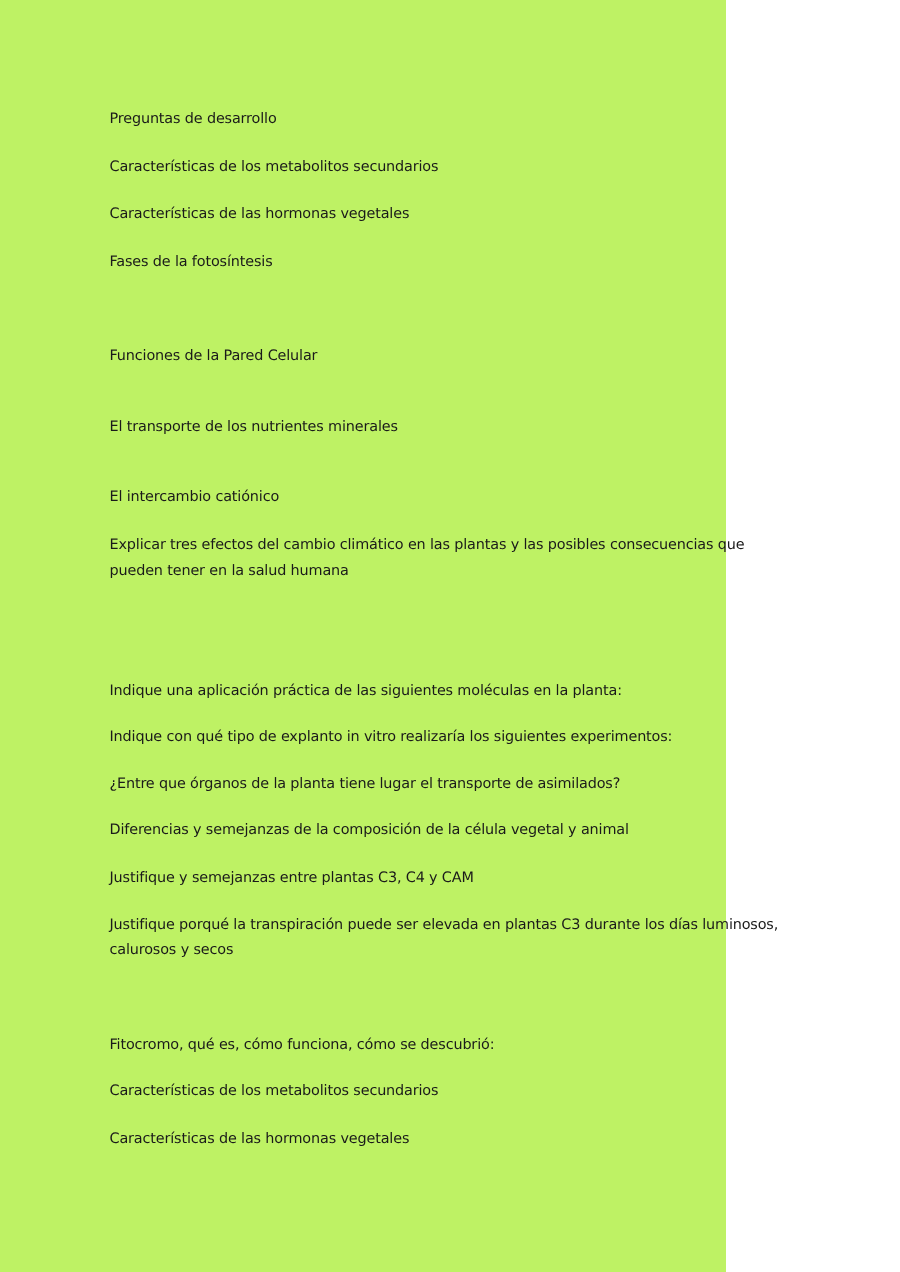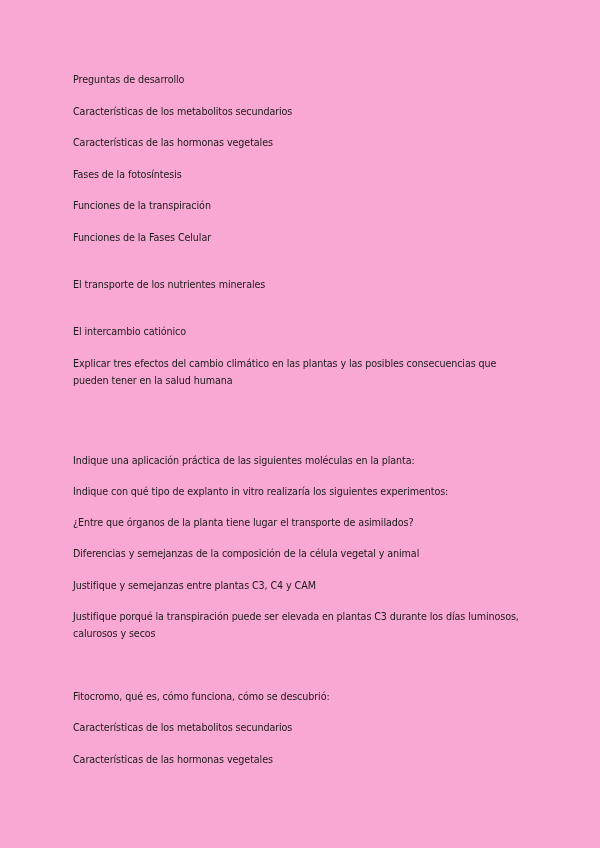--- a/index.html
+++ b/index.html
@@ -12,45 +12,44 @@
       height: 848px;
       position: relative;
       overflow: hidden;
       font-family: "DejaVu Sans", sans-serif;
       color: #1a1a1a;
     }
     .page {
       position: absolute;
       left: 0;
       top: 0;
-      width: 600px;
+      width: 484px;
       height: 848px;
-      background: #f9a8d4;
+      background: #bef264;
     }
     .item {
       position: absolute;
       left: 73px;
       width: 460px;
       font-size: 9.6px;
       line-height: 17px;
       letter-spacing: -0.1px;
       font-weight: normal;
     }
   </style>
 </head>
 <body>
 
 <div class="page">
   <div class="item" style="top:71px">Preguntas de desarrollo</div>
 
   <div class="item" style="top:103px">Características de los metabolitos secundarios</div>
   <div class="item" style="top:134px">Características de las hormonas vegetales</div>
   <div class="item" style="top:166px">Fases de la fotosíntesis</div>
-  <div class="item" style="top:197px">Funciones de la transpiración</div>
-  <div class="item" style="top:229px">Funciones de la Fases Celular</div>
+  <div class="item" style="top:229px">Funciones de la Pared Celular</div>
   <div class="item" style="top:276px">El transporte de los nutrientes minerales</div>
   <div class="item" style="top:323px">El intercambio catiónico</div>
   <div class="item" style="top:355px">Explicar tres efectos del cambio climático en las plantas y las posibles consecuencias que pueden tener en la salud humana</div>
   <div class="item" style="top:452px">Indique una aplicación práctica de las siguientes moléculas en la planta:</div>
   <div class="item" style="top:483px">Indique con qué tipo de explanto in vitro realizaría los siguientes experimentos:</div>
   <div class="item" style="top:514px">¿Entre que órganos de la planta tiene lugar el transporte de asimilados?</div>
   <div class="item" style="top:545px">Diferencias y semejanzas de la composición de la célula vegetal y animal</div>
   <div class="item" style="top:577px">Justifique y semejanzas entre plantas C3, C4 y CAM</div>
   <div class="item" style="top:608px">Justifique porqué la transpiración puede ser elevada en plantas C3 durante los días luminosos, calurosos y secos</div>
   <div class="item" style="top:688px">Fitocromo, qué es, cómo funciona, cómo se descubrió:</div>

